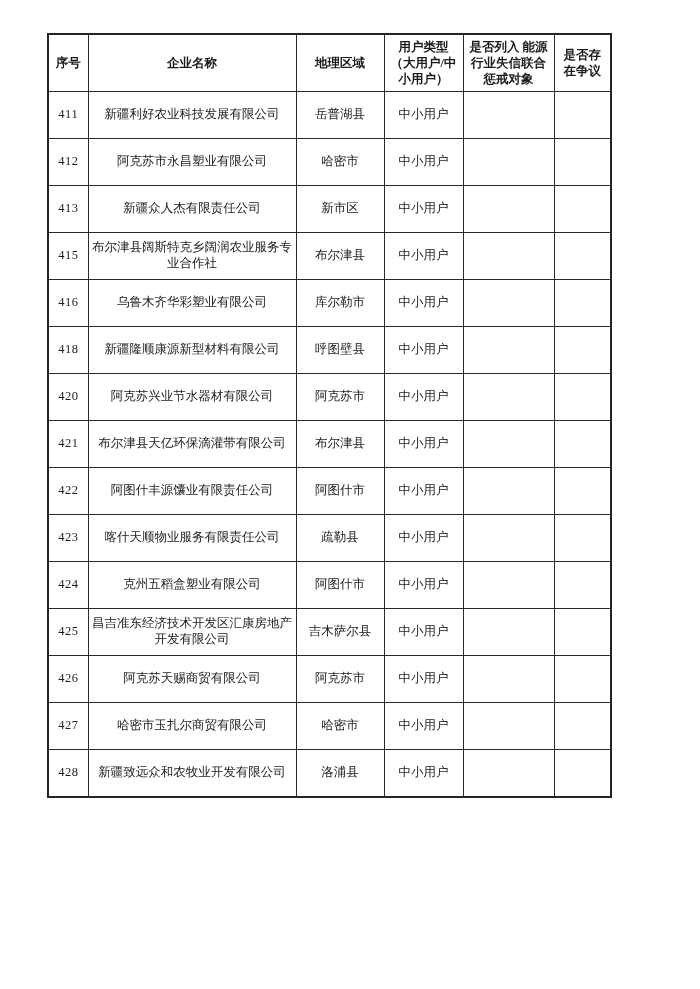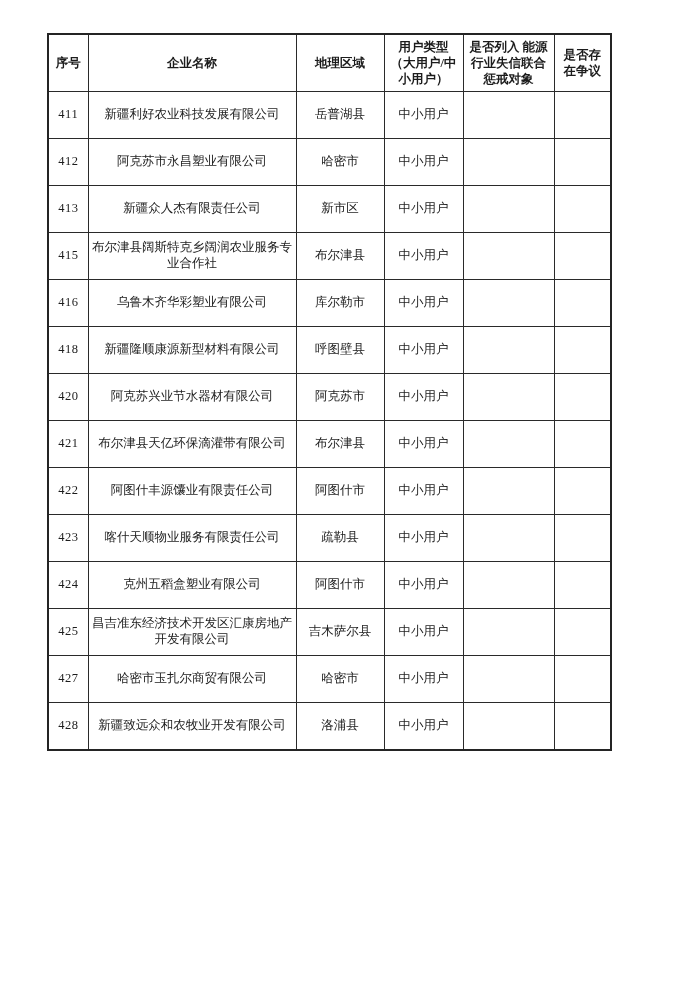--- a/index.html
+++ b/index.html
@@ -164,20 +164,28 @@
       </tr>
       <tr>
         <td class="seq-cell">425</td>
         <td>昌吉准东经济技术开发区汇康房地产开发有限公司</td>
         <td>吉木萨尔县</td>
         <td>中小用户</td>
         <td></td>
         <td></td>
       </tr>
       <tr>
+        <td class="seq-cell">426</td>
+        <td>阿克苏天赐商贸有限公司</td>
+        <td>阿克苏市</td>
+        <td>中小用户</td>
+        <td></td>
+        <td></td>
+      </tr>
+      <tr>
         <td class="seq-cell">427</td>
         <td>哈密市玉扎尔商贸有限公司</td>
         <td>哈密市</td>
         <td>中小用户</td>
         <td></td>
         <td></td>
       </tr>
       <tr>
         <td class="seq-cell">428</td>
         <td>新疆致远众和农牧业开发有限公司</td>

